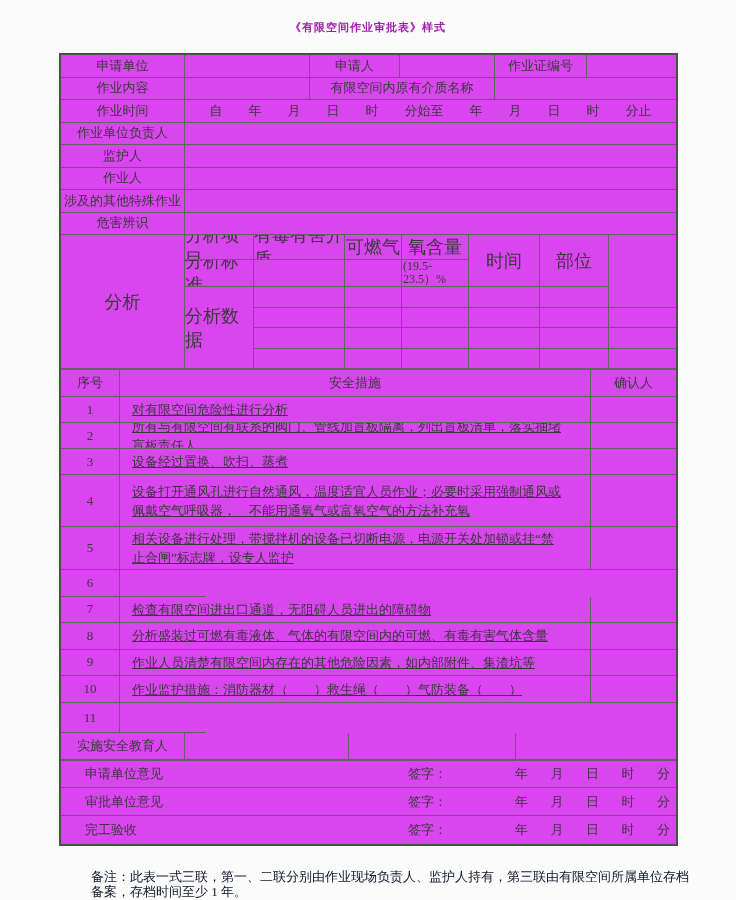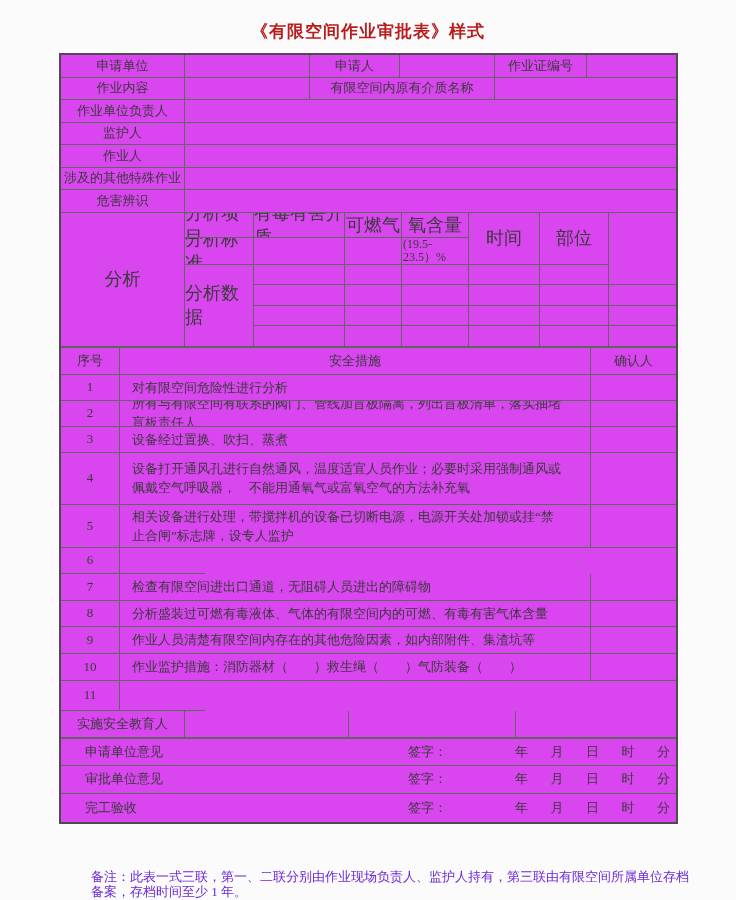--- a/index.html
+++ b/index.html
@@ -6,21 +6,21 @@
   body {
     width:736px; height:900px;
     background:#fbfbfb;
     font-family:"Liberation Serif", serif;
     color:#383838;
     -webkit-font-smoothing:antialiased;
   }
   .page {position:relative; width:736px; height:900px; overflow:hidden;}
   .title {
     text-align:center; padding-top:20px;
-    font-size:17px; font-weight:bold; color:#b91c1c; letter-spacing:1px;
+    font-size:11px; font-weight:bold; color:#a21caf; letter-spacing:1px;
   }
   .form {
     position:absolute; left:59px; top:53px; width:619px;
     border:2px solid #4c4c4c; box-sizing:border-box; background:#d946ef;
   }
   .row {display:flex;}
   .cell {
     box-sizing:border-box;
     border-right:1px solid #636363;
     border-bottom:1px solid #636363;
@@ -54,36 +54,36 @@
   .a-label {grid-column:1; grid-row:1/7;}
   .span2 {grid-row:1/3;}
   .a-data {grid-column:2; grid-row:3/7;}
   .oxy {
     flex-direction:column; align-items:flex-start; justify-content:center;
     font-size:12px; line-height:13px; padding-left:1px; white-space:nowrap;
   }
   
   .s-num {width:59px;}
   .s-text {flex:1; justify-content:flex-start; padding-left:12px; padding-right:24px;
-           white-space:normal; line-height:19px;}
+           white-space:normal; line-height:19px;text-decoration:underline;}
   .s-confirm {width:85px;}
   .thick-top {border-top:1px solid #636363;}
   .s-col {flex-direction:column; align-items:flex-start; justify-content:flex-start;
           padding-top:3px; line-height:13px;}
   .maker {margin-left:343px; margin-top:-2px;}
   
   .signrow {display:flex; align-items:center; box-sizing:border-box;
             border-bottom:1px solid #636363; font-size:13px; color:#3a3a3a;}
   .signrow.last {border-bottom:none;}
   .sg-label {width:347px; padding-left:24px; box-sizing:border-box;}
   .sg-zi {width:107px;}
   .sg-dates {flex:1; display:flex; justify-content:space-between; padding-right:6px;}
   .remark {
     position:absolute; left:91px; top:869px;
-    font-size:13px; line-height:15px; color:#6d28d9;
+    font-size:13px; line-height:15px; color:#0f172a;
   }
 </style>
 </head>
 <body>
 
 <div class="page">
 
   <div class="title">《有限空间作业审批表》样式</div>
 
   <div class="form">
@@ -98,20 +98,24 @@
     </div>
 
 
     <div class="row h225">
       <div class="cell w124">作业内容</div>
       <div class="cell w125"></div>
       <div class="cell w185">有限空间内原有介质名称</div>
       <div class="cell flex1"></div>
     </div>
 
+    <div class="row h225">
+      <div class="cell w124">作业时间</div>
+      <div class="cell flex1">自　　年　　月　　日　　时　　分始至　　年　　月　　日　　时　　分止</div>
+    </div>
 
     <div class="row h225">
       <div class="cell w124">作业单位负责人</div>
       <div class="cell flex1"></div>
     </div>
 
     <div class="row h225">
       <div class="cell w124">监护人</div>
       <div class="cell flex1"></div>
     </div>

